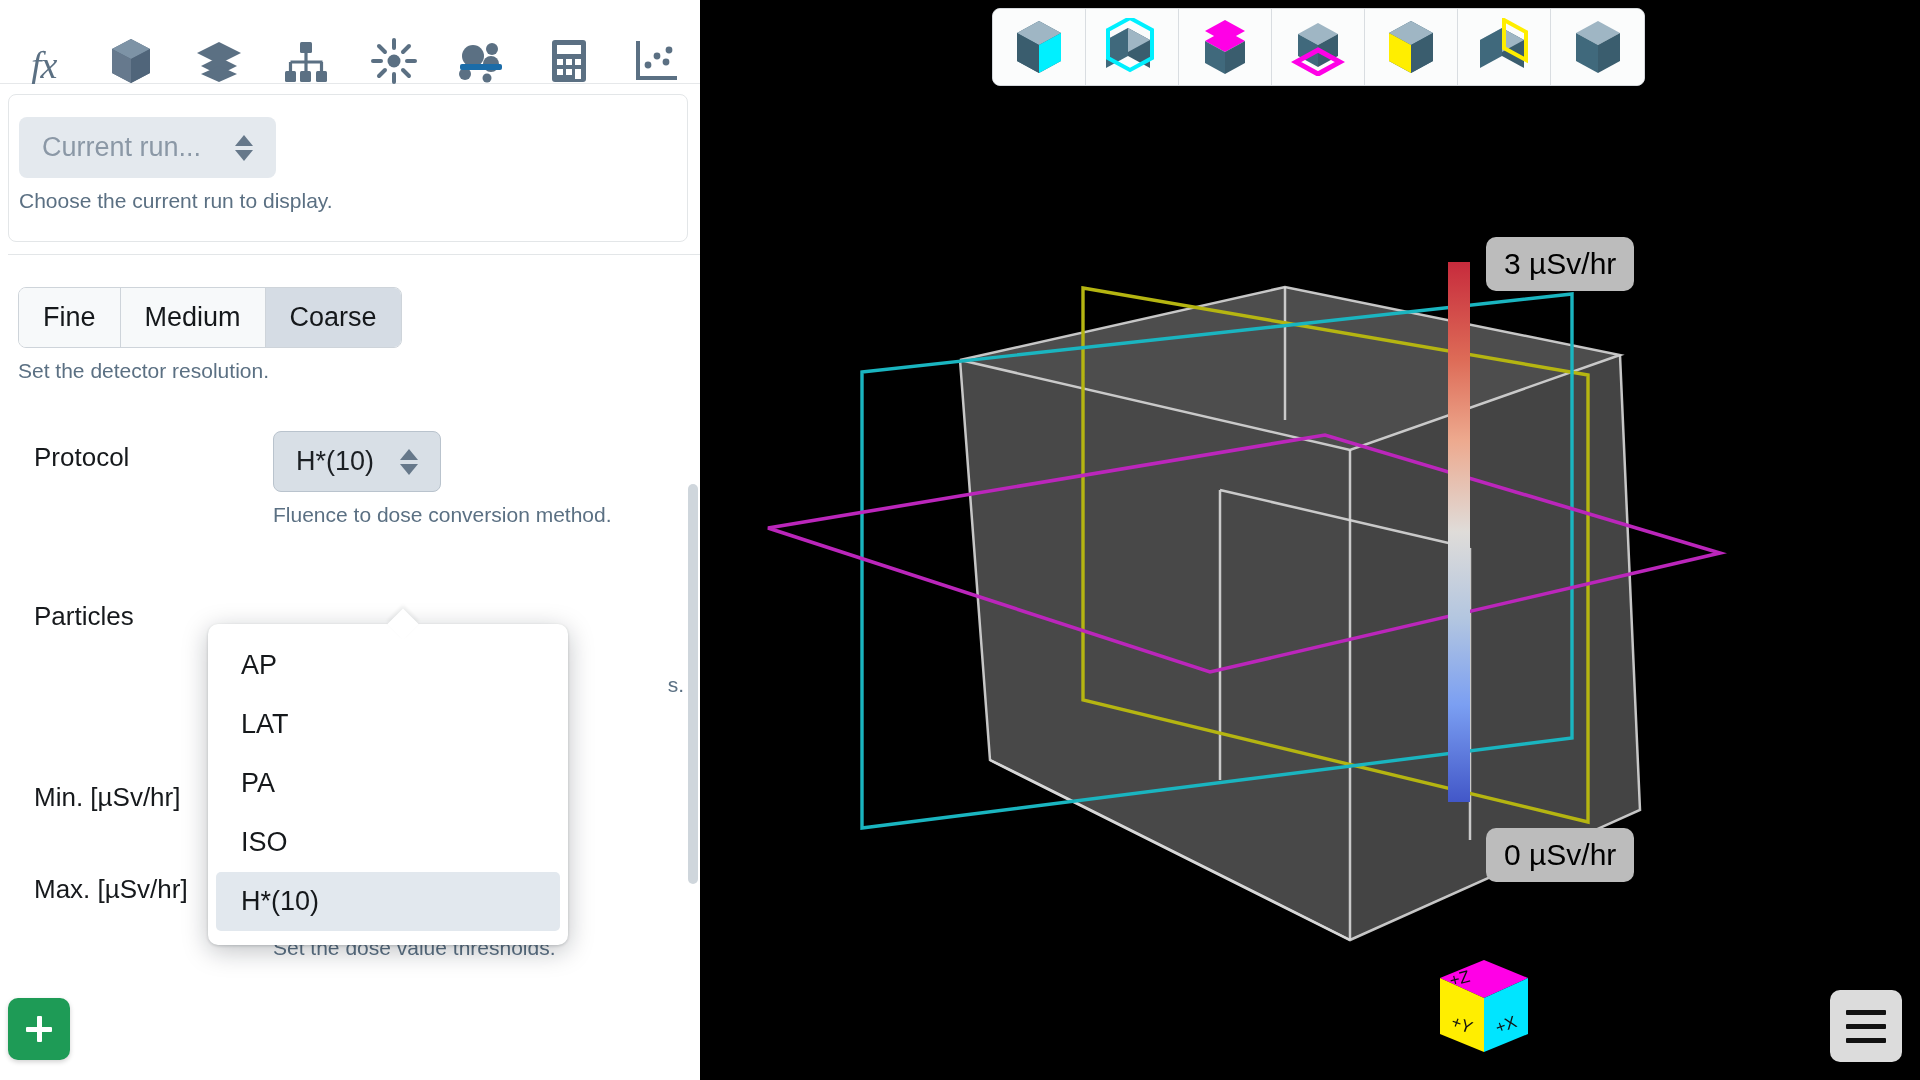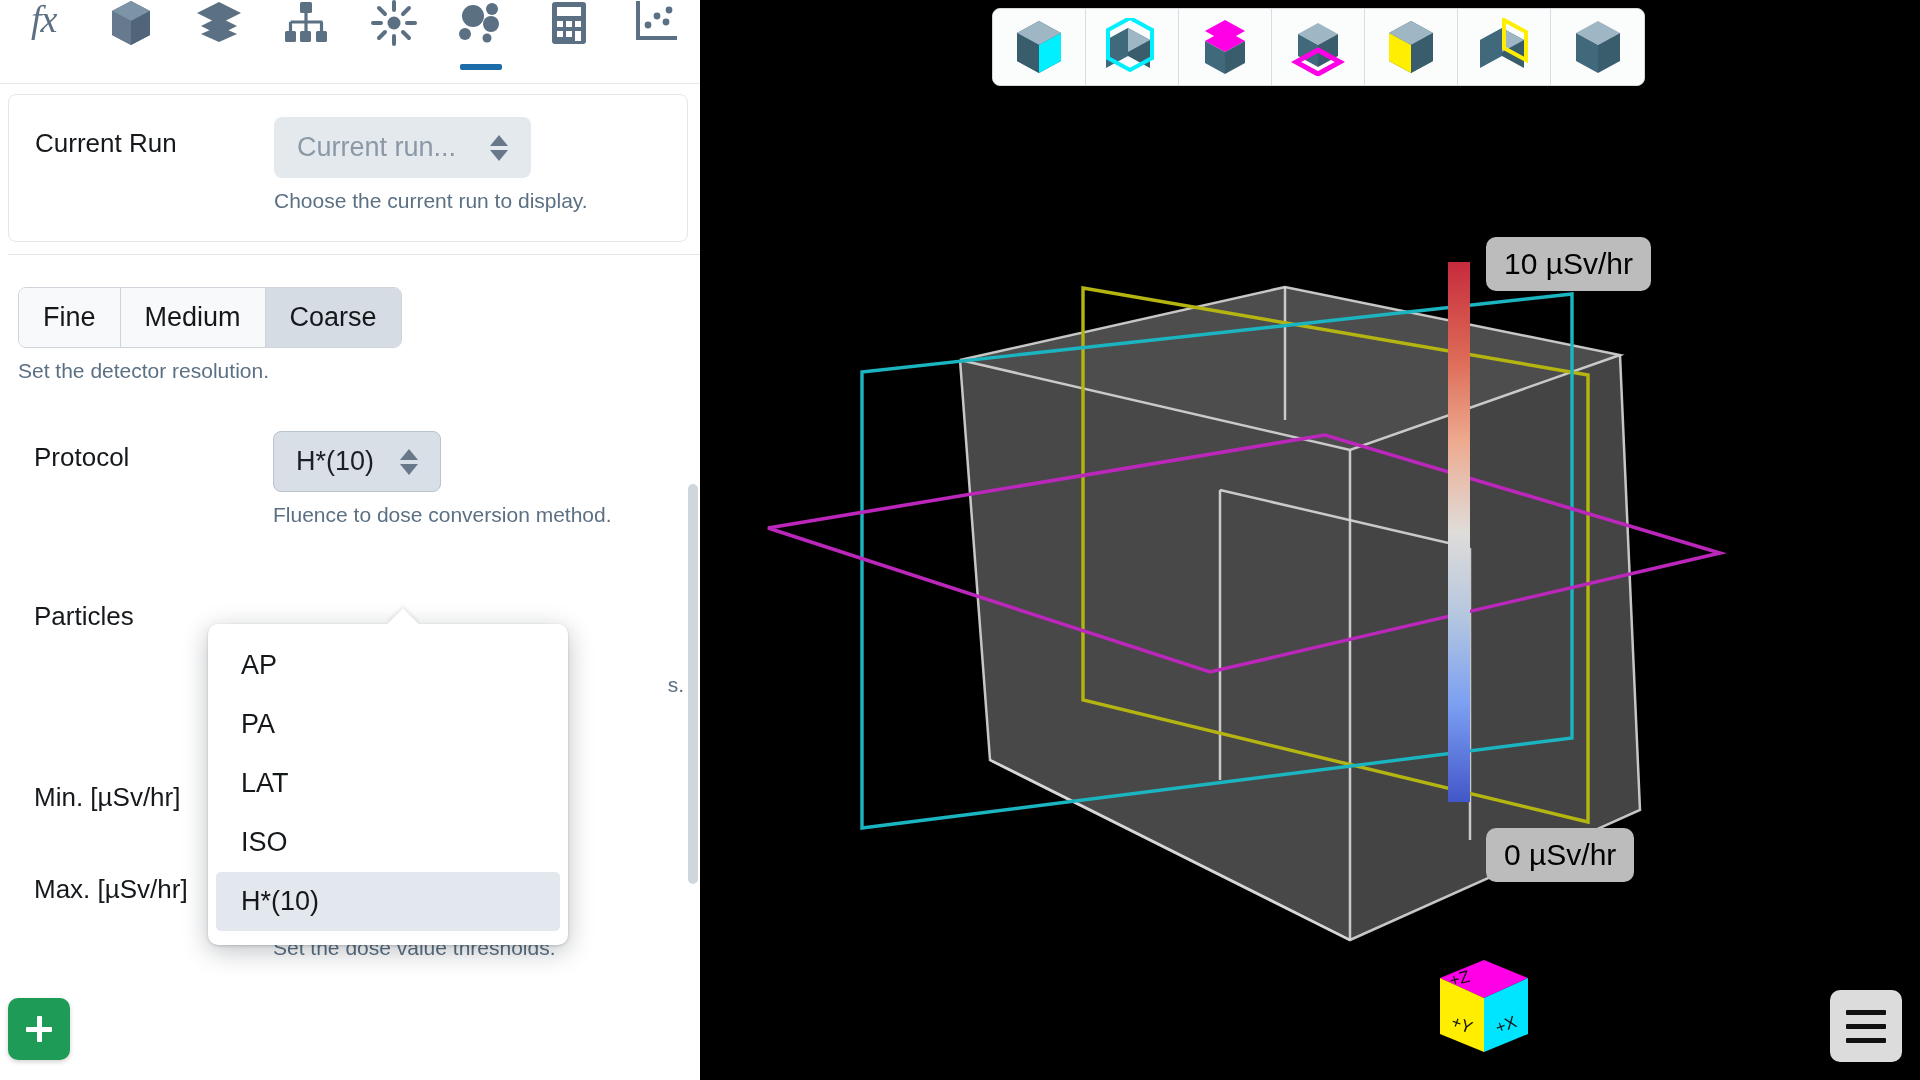--- a/index.html
+++ b/index.html
@@ -27,21 +27,21 @@
     width: 700px;
     display: flex;
     align-items: center;
     background: #fff;
     border-bottom: 1px solid #e6e8ea;
   }
   .tb-item {
     flex: 1 1 0;
     height: 84px;
     display: flex;
-    align-items: flex-start;
+    align-items: flex-end;
     justify-content: center;
     position: relative;
     cursor: pointer;
   }
   .tb-item svg { display: block; }
   .tb-item .underline {
     position: absolute;
     bottom: 14px; left: 50%;
     transform: translateX(-50%);
     width: 42px; height: 6px;
@@ -459,21 +459,20 @@
           </svg>
         </span>
 
       </div>
     </div>
 
     <div id="panel-body">
 
       <div class="card">
         <div class="form-row" style="padding-bottom:28px;">
-          <div class="form-label">Current Run</div>
           <div class="form-ctrl">
             <div class="select-pill">
               <span>Current run...</span>
               <span class="updown">
                 <i class="up"></i>
                   <i class="down"></i>
               </span>
             </div>
             <div class="help-text">Choose the current run to display.</div>
           </div>
@@ -549,22 +548,22 @@
           </div>
         </div>
 
       </div>
 
       <div id="panel-scrollbar"></div>
 
       <div id="protocol-menu">
         <div class="caret"></div>
         <div class="menu-item">AP</div>
+        <div class="menu-item">LAT</div>
         <div class="menu-item">PA</div>
-        <div class="menu-item">LAT</div>
         <div class="menu-item">ISO</div>
         <div class="menu-item highlight">H*(10)</div>
       </div>
 
       <div id="fab-add" title="+"></div>
     </div>
   </div>
 
   <div id="viewport">
 
@@ -650,21 +649,21 @@
       </g>
 
       <polygon points="383,288 888,375 888,822 383,700" fill="none" stroke="#b5b511" stroke-width="3.4"></polygon>
 
       <polygon points="162,372 872,294 872,738 162,828" fill="none" stroke="#1ab5c0" stroke-width="3.4"></polygon>
 
       <polygon points="68,528 625,435 1020,553 510,672" fill="none" stroke="#bb26bb" stroke-width="3.6"></polygon>
     </svg>
 
     <div id="colorbar"></div>
-    <div class="cb-label" id="cb-max">10 µSv/hr</div>
+    <div class="cb-label" id="cb-max">3 µSv/hr</div>
     <div class="cb-label" id="cb-min">0 µSv/hr</div>
 
     <svg id="gizmo" viewBox="0 0 140 120">
       <polygon points="26,30 70,12 114,30 70,50" fill="#ff00e6"></polygon>
       <polygon points="26,30 70,50 70,104 26,86" fill="#ffee00"></polygon>
       <polygon points="70,50 114,30 114,86 70,104" fill="#00e5ff"></polygon>
       <text x="47" y="36" font-family="Liberation Sans, sans-serif" font-size="17" fill="#111" text-anchor="middle" transform="rotate(-14 47 36)">+Z</text>
       <text x="46" y="82" font-family="Liberation Sans, sans-serif" font-size="17" fill="#111" text-anchor="middle" transform="rotate(20 46 82)">+Y</text>
       <text x="94" y="82" font-family="Liberation Sans, sans-serif" font-size="17" fill="#111" text-anchor="middle" transform="rotate(-20 94 82)">+X</text>
     </svg>

